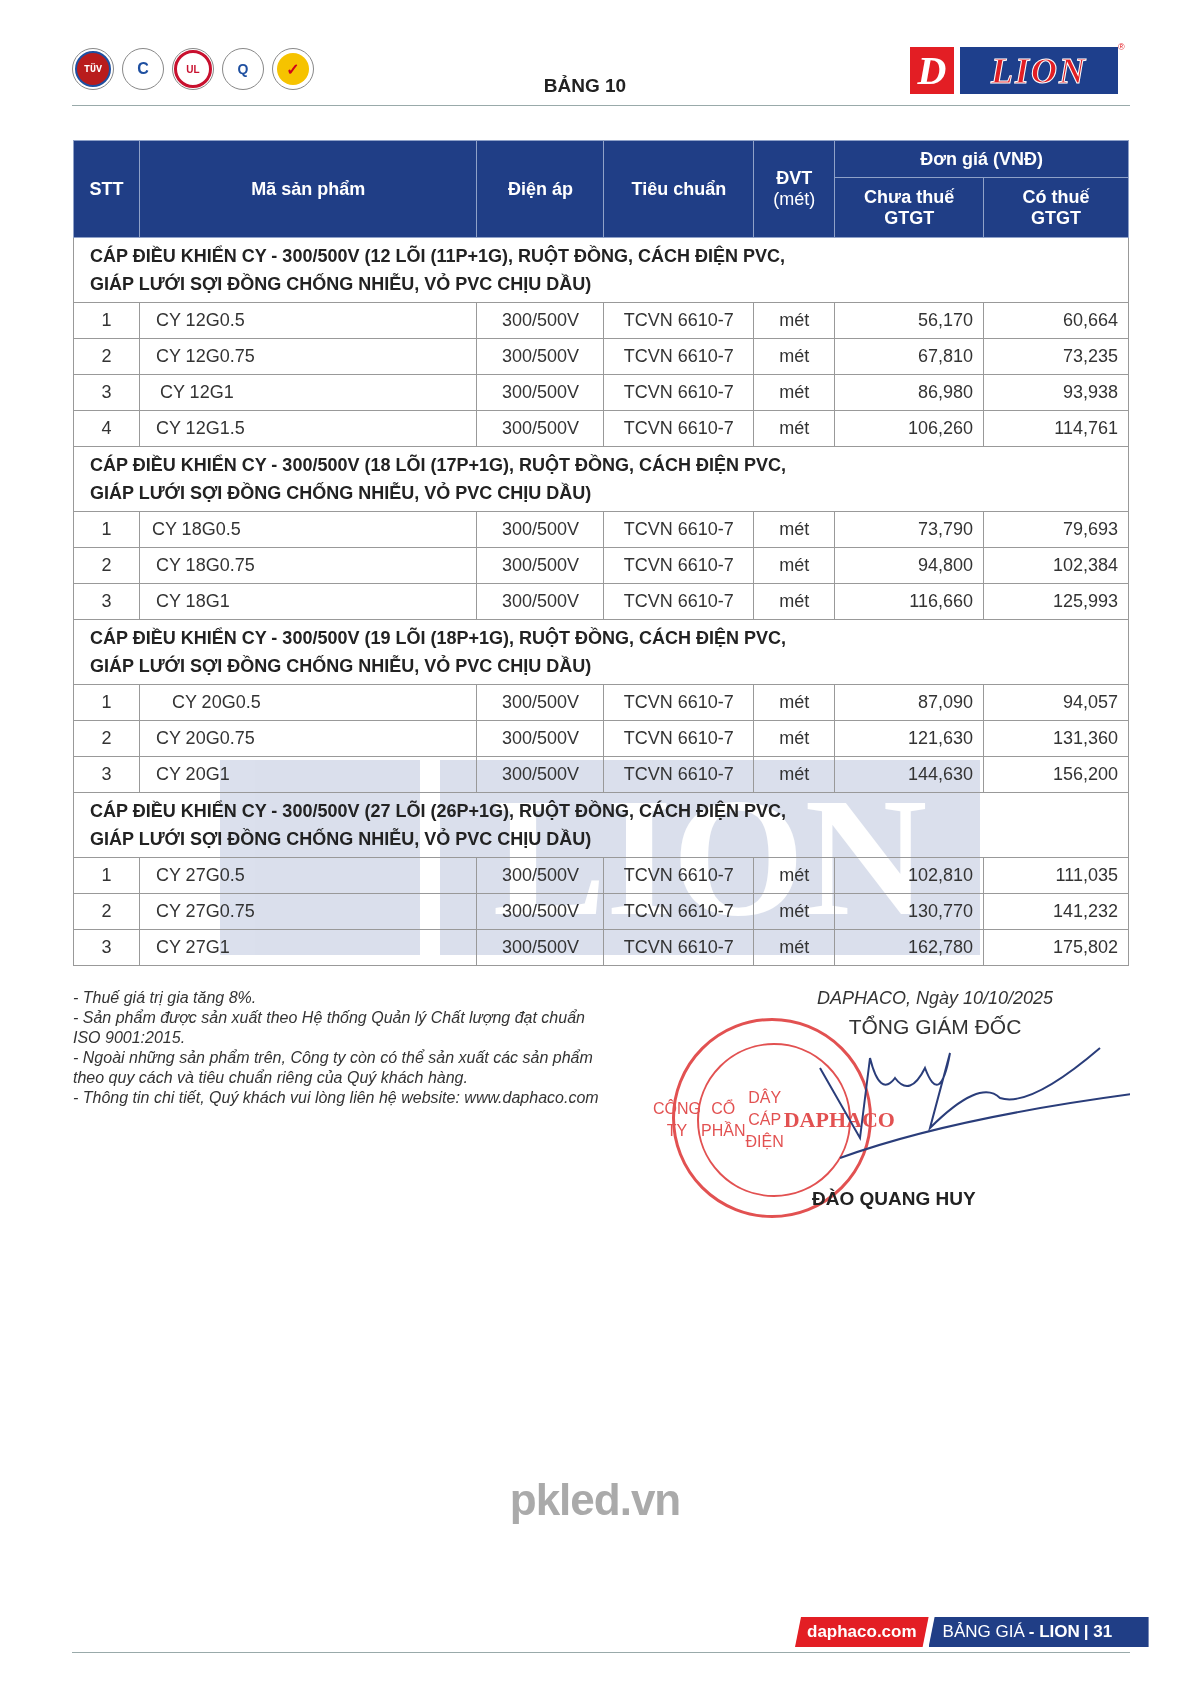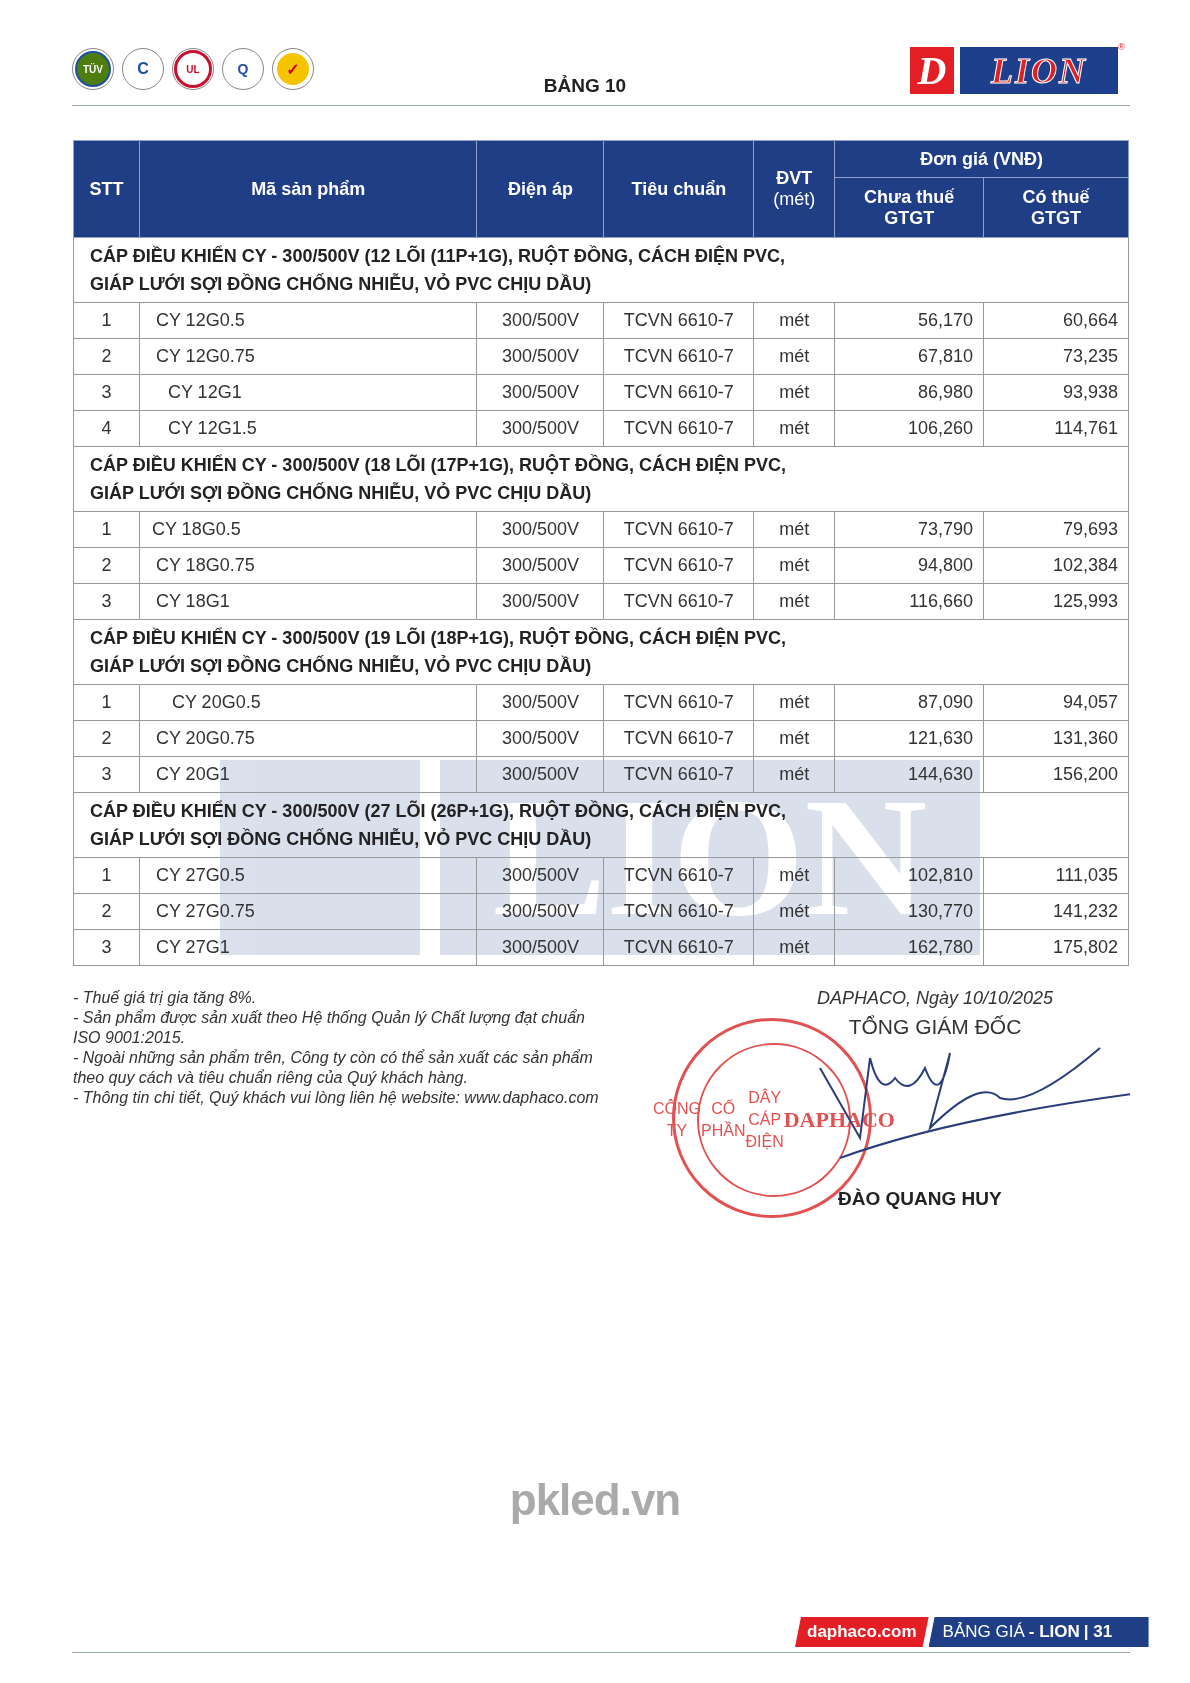--- a/index.html
+++ b/index.html
@@ -23,34 +23,34 @@
   .wm{position:absolute;left:220px;top:760px;width:760px;height:195px;opacity:0.16;display:flex;pointer-events:none;}
   .wm .p{width:200px;background:#1e3f8c;}
   .wm .n{flex:1;margin-left:20px;background:#1e3f8c;color:#fff;font-family:"Liberation Serif",serif;font-weight:bold;font-size:170px;display:flex;align-items:center;justify-content:center;}
   .notes{position:absolute;left:73px;top:988px;font-style:italic;font-size:16px;line-height:20px;color:#333;}
   .sign{position:absolute;left:700px;top:988px;width:430px;}
   .date{text-align:center;font-style:italic;font-size:18px;color:#333;margin-left:40px;}
   .role{text-align:center;font-size:21px;color:#333;margin-top:6px;margin-left:40px;}
   .stamp{position:absolute;left:-28px;top:30px;width:200px;height:200px;border-radius:50%;border:3px solid #d33;box-sizing:border-box;color:#d33;opacity:0.85;}
   .stamp .inner{position:absolute;left:22px;top:22px;width:150px;height:150px;border-radius:50%;border:2px solid #d33;display:flex;flex-direction:row;align-items:center;justify-content:center;font-size:16px;line-height:22px;text-align:center;}
   .stamp .big{font-family:"Liberation Serif",serif;font-weight:bold;font-size:22px;}
-  .signname{position:absolute;left:138px;top:200px;font-weight:bold;font-size:19px;color:#222;}
+  .signname{position:absolute;left:112px;top:200px;font-weight:bold;font-size:19px;color:#222;}
   .sigline{position:absolute;left:100px;top:50px;}
   .pkled{position:absolute;left:0;width:1190px;top:1475px;text-align:center;font-weight:bold;font-size:44px;color:#aaa;font-family:"Liberation Sans",sans-serif;letter-spacing:-1px;}
   .footer{position:absolute;left:795px;top:1617px;height:30px;display:flex;}
   .footer .web{background:#e31e24;color:#fff;font-weight:bold;font-size:17px;padding:0 12px;display:flex;align-items:center;clip-path:polygon(6px 0,100% 0,calc(100% - 6px) 100%,0 100%);}
   .footer .pg{background:#203e86;color:#fff;font-size:17px;padding:0 16px 0 14px;display:flex;align-items:center;width:190px;clip-path:polygon(6px 0,100% 0,100% 100%,0 100%);}
   .footer .pg b{margin-left:4px;}
 </style>
 </head>
 <body>
 
 <div class="logos">
   <div class="cert">
-      <div class="in" style="background:#4d7c0f;color:#fff;border:2px solid #1e4fa0;">TÜV</div>
+      <div class="in" style="background:#b91c1c;color:#fff;border:2px solid #1e4fa0;font-family:Liberation Mono, monospace;">TÜV</div>
     </div>
   <div class="cert">
       <div class="in" style="color:#1e4fa0;font-size:16px;">C</div>
     </div>
   <div class="cert">
       <div class="in" style="color:#c8102e;border:3px solid #c8102e;">UL</div>
     </div>
   <div class="cert">
       <div class="in" style="color:#1e4fa0;font-size:14px;">Q</div>
     </div>
@@ -127,30 +127,30 @@
         <td class="c">2</td>
         <td style="padding-left:16px">CY 12G0.75</td>
         <td class="c">300/500V</td>
         <td class="c">TCVN 6610-7</td>
         <td class="c">mét</td>
         <td class="r">67,810</td>
         <td class="r">73,235</td>
       </tr>
       <tr>
         <td class="c">3</td>
-        <td style="padding-left:28px">CY 12G1</td>
+        <td style="padding-left:20px">CY 12G1</td>
         <td class="c">300/500V</td>
         <td class="c">TCVN 6610-7</td>
         <td class="c">mét</td>
         <td class="r">86,980</td>
         <td class="r">93,938</td>
       </tr>
       <tr>
         <td class="c">4</td>
-        <td style="padding-left:28px">CY 12G1.5</td>
+        <td style="padding-left:16px">CY 12G1.5</td>
         <td class="c">300/500V</td>
         <td class="c">TCVN 6610-7</td>
         <td class="c">mét</td>
         <td class="r">106,260</td>
         <td class="r">114,761</td>
       </tr>
       <tr>
         <td class="grp" colspan="7">
           <div>CÁP ĐIỀU KHIỂN CY - 300/500V (18 LÕI (17P+1G), RUỘT ĐỒNG, CÁCH ĐIỆN PVC,</div>
           <div>GIÁP LƯỚI SỢI ĐỒNG CHỐNG NHIỄU, VỎ PVC CHỊU DẦU)</div>

